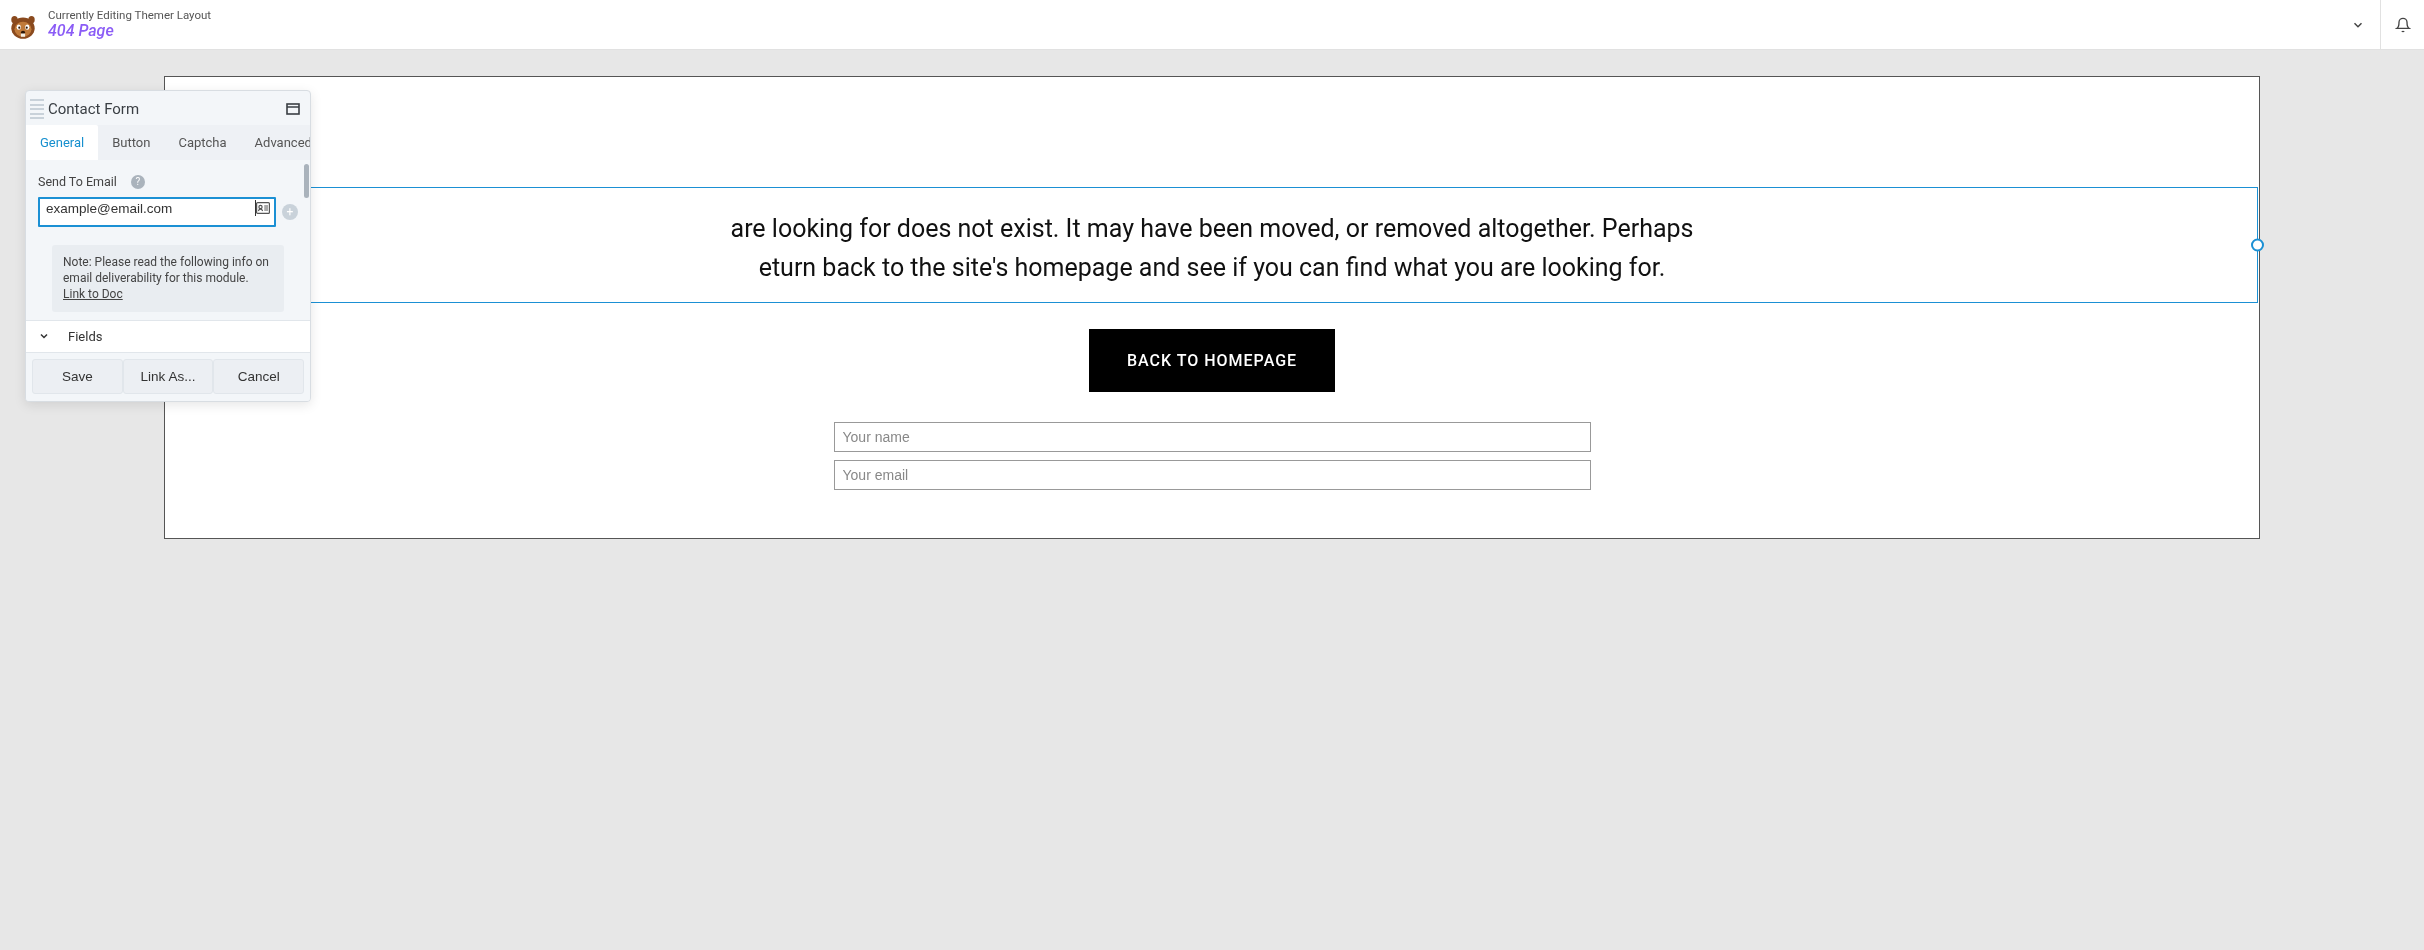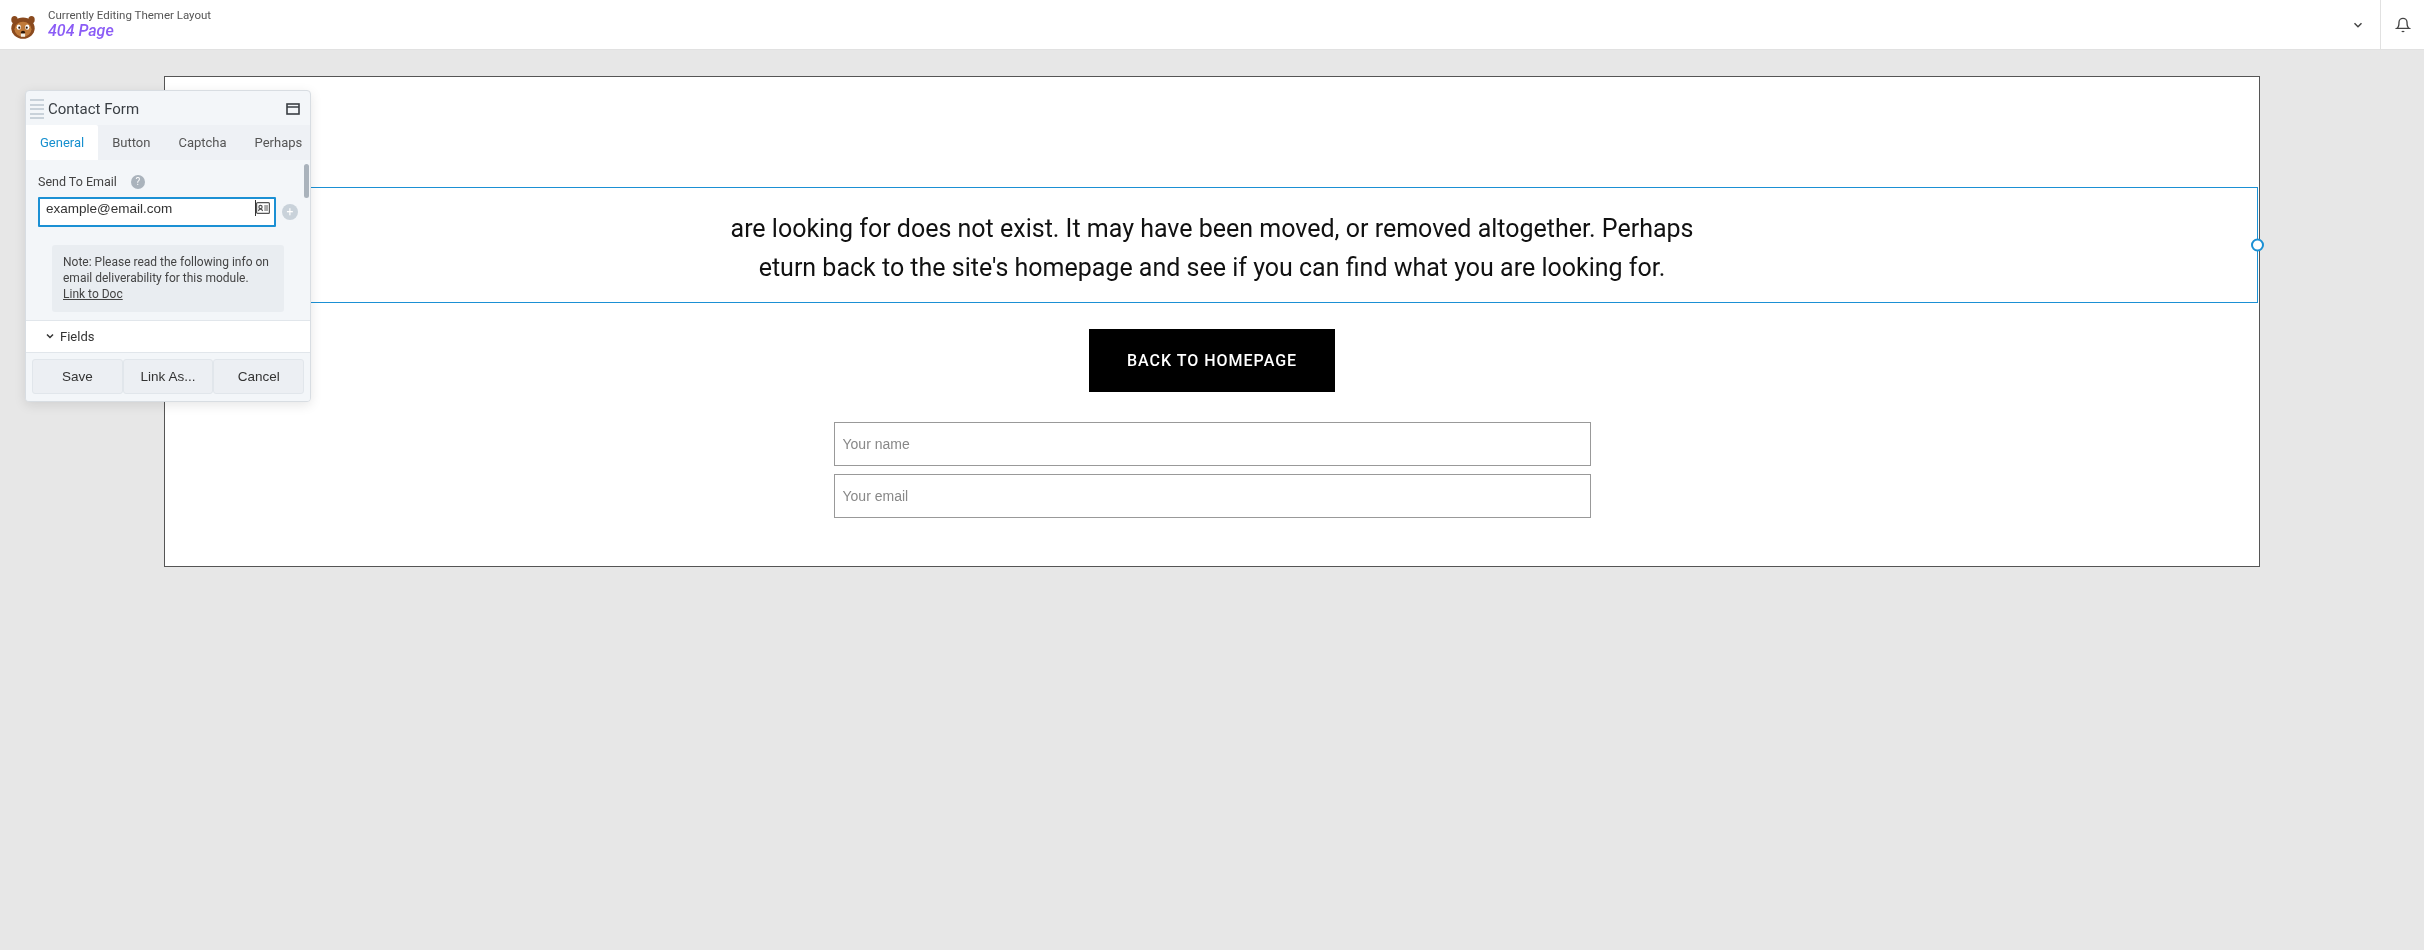--- a/index.html
+++ b/index.html
@@ -91,21 +91,21 @@
   }
 
   
   .vform {
     margin: 30px auto 0 auto;
     max-width: 765px;
     padding: 0 4px;
   }
   .vform input[type=text] {
     width: 100%;
-    height: 44px;
+    height: 30px;
     border: 1px solid #999;
     padding: 0 8px;
     font-size: 14px;
     color: #333;
     margin-bottom: 8px;
     background: #fff;
   }
   .vform input[type=text]::placeholder { color: #888; }
 
   
@@ -208,22 +208,22 @@
     padding: 9px 11px;
     font-size: 12px;
     color: #444;
     line-height: 1.35;
   }
   .note-box .note-link { color: #444; text-decoration: underline; }
 
   .panel-section {
     background: #ffffff;
     border-top: 1px solid #e1e6eb;
-    padding: 8px 18px;
-    display: flex; align-items: center; gap: 4px;
+    padding: 8px 12px;
+    display: flex; align-items: center; gap: 18px;
     font-size: 13px; color: #333;
   }
   .panel-section svg { color: #333; }
 
   .panel-footer {
     display: flex; 
     padding: 6px 6px 7px 6px;
     border-top: 1px solid #e1e6eb;
     background: #f3f6f9;
   }
@@ -289,21 +289,21 @@
           <rect x="1" y="1" width="12" height="10"></rect>
             <line x1="1" y1="4" x2="13" y2="4"></line>
         </svg>
       </span>
     </div>
 
     <div class="panel-tabs">
       <div class="panel-tab active">General</div>
       <div class="panel-tab">Button</div>
       <div class="panel-tab">Captcha</div>
-      <div class="panel-tab">Perhaps</div>
+      <div class="panel-tab">Advanced</div>
     </div>
 
     <div class="panel-body">
       <div class="panel-scroll-thumb"></div>
 
       <div class="field-label-row">
         <span>Send To Email</span>
         <span class="help-dot">?</span>
       </div>
 

